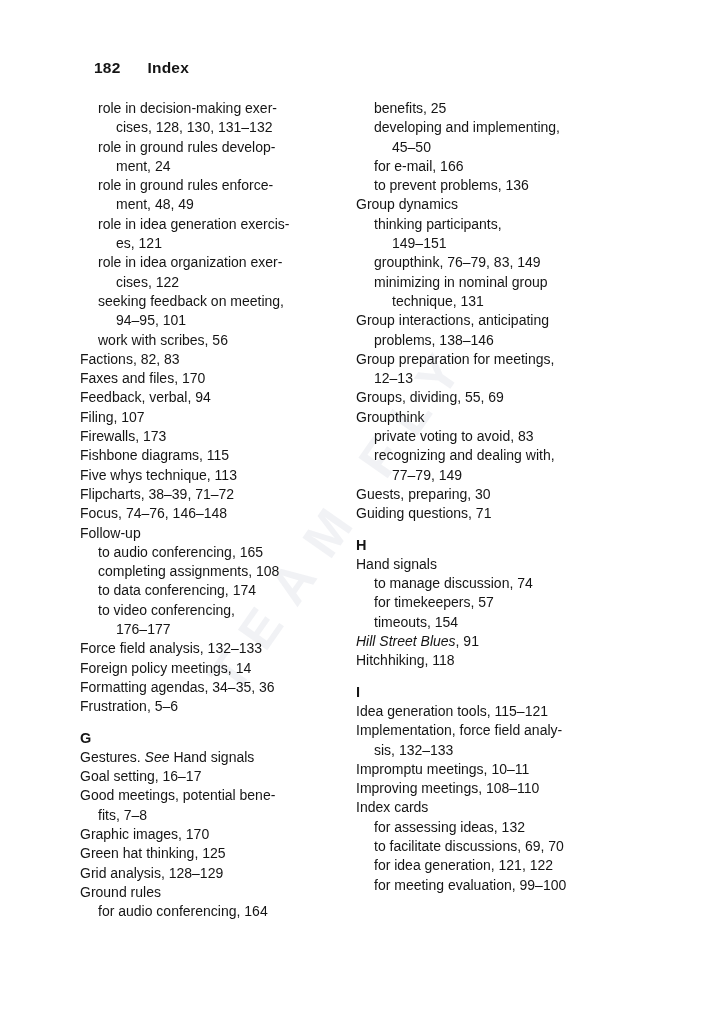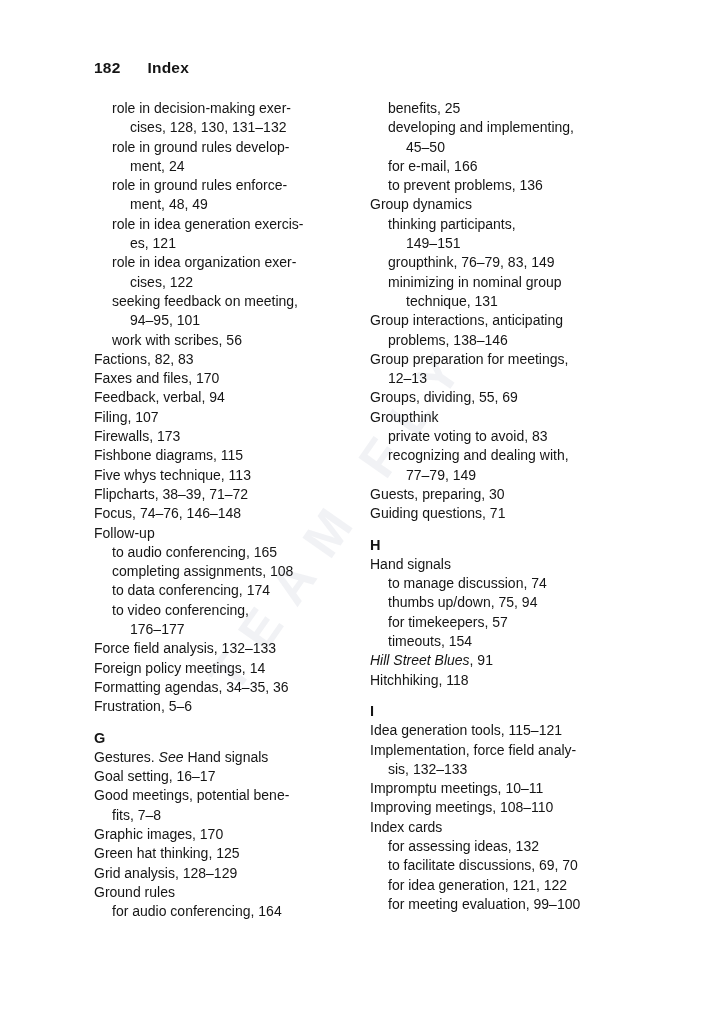--- a/index.html
+++ b/index.html
@@ -11,21 +11,21 @@
     position:relative;
     overflow:hidden;
   }
   .page{position:absolute;inset:0;}
   .pagehead{
     position:absolute;left:94px;top:59px;
     font-weight:bold;font-size:15.5px;letter-spacing:0.2px;
   }
   .pagenum{margin-right:27px;}
   .cols{
-    position:absolute;left:94px;top:99px;width:540px;
+    position:absolute;left:80px;top:99px;width:540px;
     display:flex;gap:14px;
   }
   .col{width:262px;font-size:14px;line-height:19.3px;}
   .entry{
     padding-left:18px;text-indent:-18px;
     white-space:nowrap;
   }
   .entry.lvl1{padding-left:36px;}
   .sec-heading{
     font-weight:bold;font-size:14.5px;
@@ -101,21 +101,20 @@
         <div class="entry lvl0"><span>Group preparation for meetings,</span><br><span>12–13</span></div>
         <div class="entry lvl0"><span>Groups, dividing, 55, 69</span></div>
         <div class="entry lvl0"><span>Groupthink</span></div>
         <div class="entry lvl1"><span>private voting to avoid, 83</span></div>
         <div class="entry lvl1"><span>recognizing and dealing with,</span><br><span>77–79, 149</span></div>
         <div class="entry lvl0"><span>Guests, preparing, 30</span></div>
         <div class="entry lvl0"><span>Guiding questions, 71</span></div>
         <div class="sec-heading">H</div>
         <div class="entry lvl0"><span>Hand signals</span></div>
         <div class="entry lvl1"><span>to manage discussion, 74</span></div>
-        <div class="entry lvl1"><span>thumbs up/down, 75, 94</span></div>
         <div class="entry lvl1"><span>for timekeepers, 57</span></div>
         <div class="entry lvl1"><span>timeouts, 154</span></div>
         <div class="entry lvl0"><i>Hill Street Blues</i><span>, 91</span></div>
         <div class="entry lvl0"><span>Hitchhiking, 118</span></div>
         <div class="sec-heading">I</div>
         <div class="entry lvl0"><span>Idea generation tools, 115–121</span></div>
         <div class="entry lvl0"><span>Implementation, force field analy-</span><br><span>sis, 132–133</span></div>
         <div class="entry lvl0"><span>Impromptu meetings, 10–11</span></div>
         <div class="entry lvl0"><span>Improving meetings, 108–110</span></div>
         <div class="entry lvl0"><span>Index cards</span></div>

